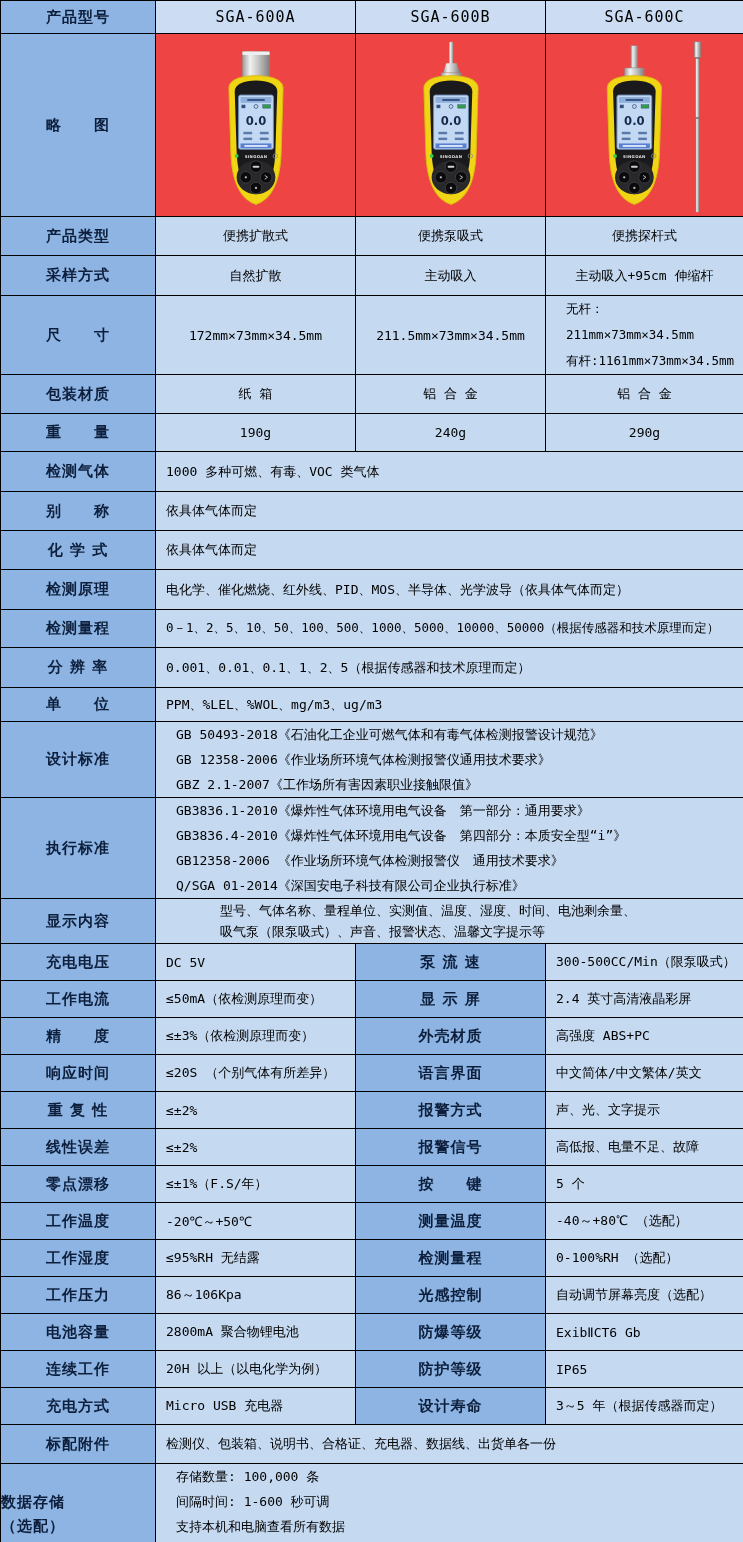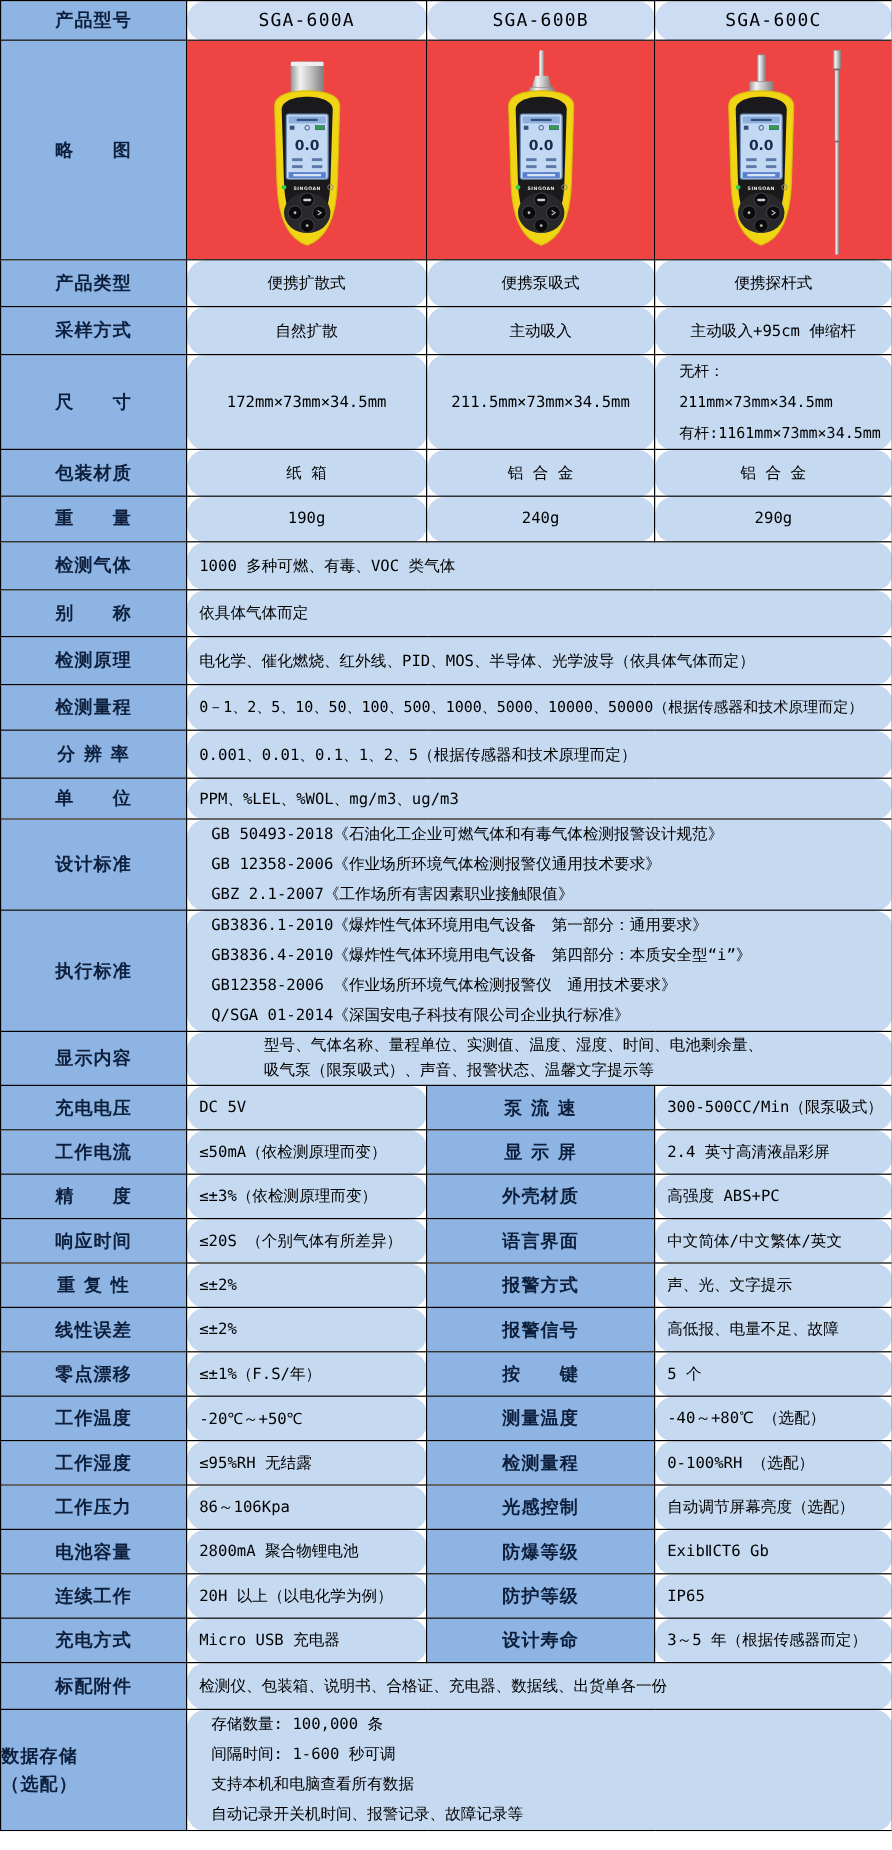--- a/index.html
+++ b/index.html
@@ -1,20 +1,20 @@
 <!DOCTYPE html>
 <html><head>
 <meta charset="utf-8">
 <style>
   html,body{margin:0;padding:0;background:#fff;}
   body{width:743px;font-family:"DejaVu Sans","Liberation Sans",sans-serif;}
   table.spec{border-collapse:collapse;width:743px;table-layout:fixed;background:#fff;}
   table.spec td{border:1px solid #000;overflow:hidden;padding:0;vertical-align:middle;}
   td.lbl{background:#8DB4E2;text-align:center;font-weight:bold;font-size:15px;color:#0d1f3c;letter-spacing:1px;}
-  td.val{background:#C5D9F1;text-align:center;font-family:"DejaVu Sans Mono","Liberation Mono",monospace;font-size:13px;color:#000;border-radius:15px;}
+  td.val{background:#C5D9F1;text-align:center;font-family:"DejaVu Sans Mono","Liberation Mono",monospace;font-size:13px;color:#000;}
   td.val.hdr{background:#CBDCF3;font-size:15px;letter-spacing:1px;}
   td.val.left{text-align:left;padding:0 6px 0 10px;}
   td.img-cell{background:#ef4444;text-align:center;vertical-align:middle;}
   .cell-lines div{line-height:25px;text-align:left;}
   .cell-lines.tight div{line-height:21px;margin-left:44px;}
   .cell-lines.dim div{line-height:26px;font-size:12.5px;}
   td.val .cell-lines{padding-left:10px;}
   td.img-cell .device{display:block;margin:3px auto 0 auto;}
   .lbl .cell-lines div{text-align:left;line-height:24px;}
   .lcd-val{font:bold 12px "DejaVu Sans",sans-serif;fill:#16294d;}
@@ -172,20 +172,24 @@
     </tr>
 
     <tr style="height:40px">
       <td class="lbl">检测气体</td>
       <td class="val left" colspan="3">1000 多种可燃、有毒、VOC 类气体</td>
     </tr>
     <tr style="height:39px">
       <td class="lbl">别　　称</td>
       <td class="val left" colspan="3">依具体气体而定</td>
     </tr>
+    <tr style="height:39px">
+      <td class="lbl">化 学 式</td>
+      <td class="val left" colspan="3">依具体气体而定</td>
+    </tr>
     <tr style="height:40px">
       <td class="lbl">检测原理</td>
       <td class="val left" colspan="3">电化学、催化燃烧、红外线、PID、MOS、半导体、光学波导（依具体气体而定）</td>
     </tr>
     <tr style="height:38px">
       <td class="lbl">检测量程</td>
       <td class="val left" colspan="3" style="font-size:12.5px">0－1、2、5、10、50、100、500、1000、5000、10000、50000（根据传感器和技术原理而定）</td>
     </tr>
     <tr style="height:40px">
       <td class="lbl">分 辨 率</td>

